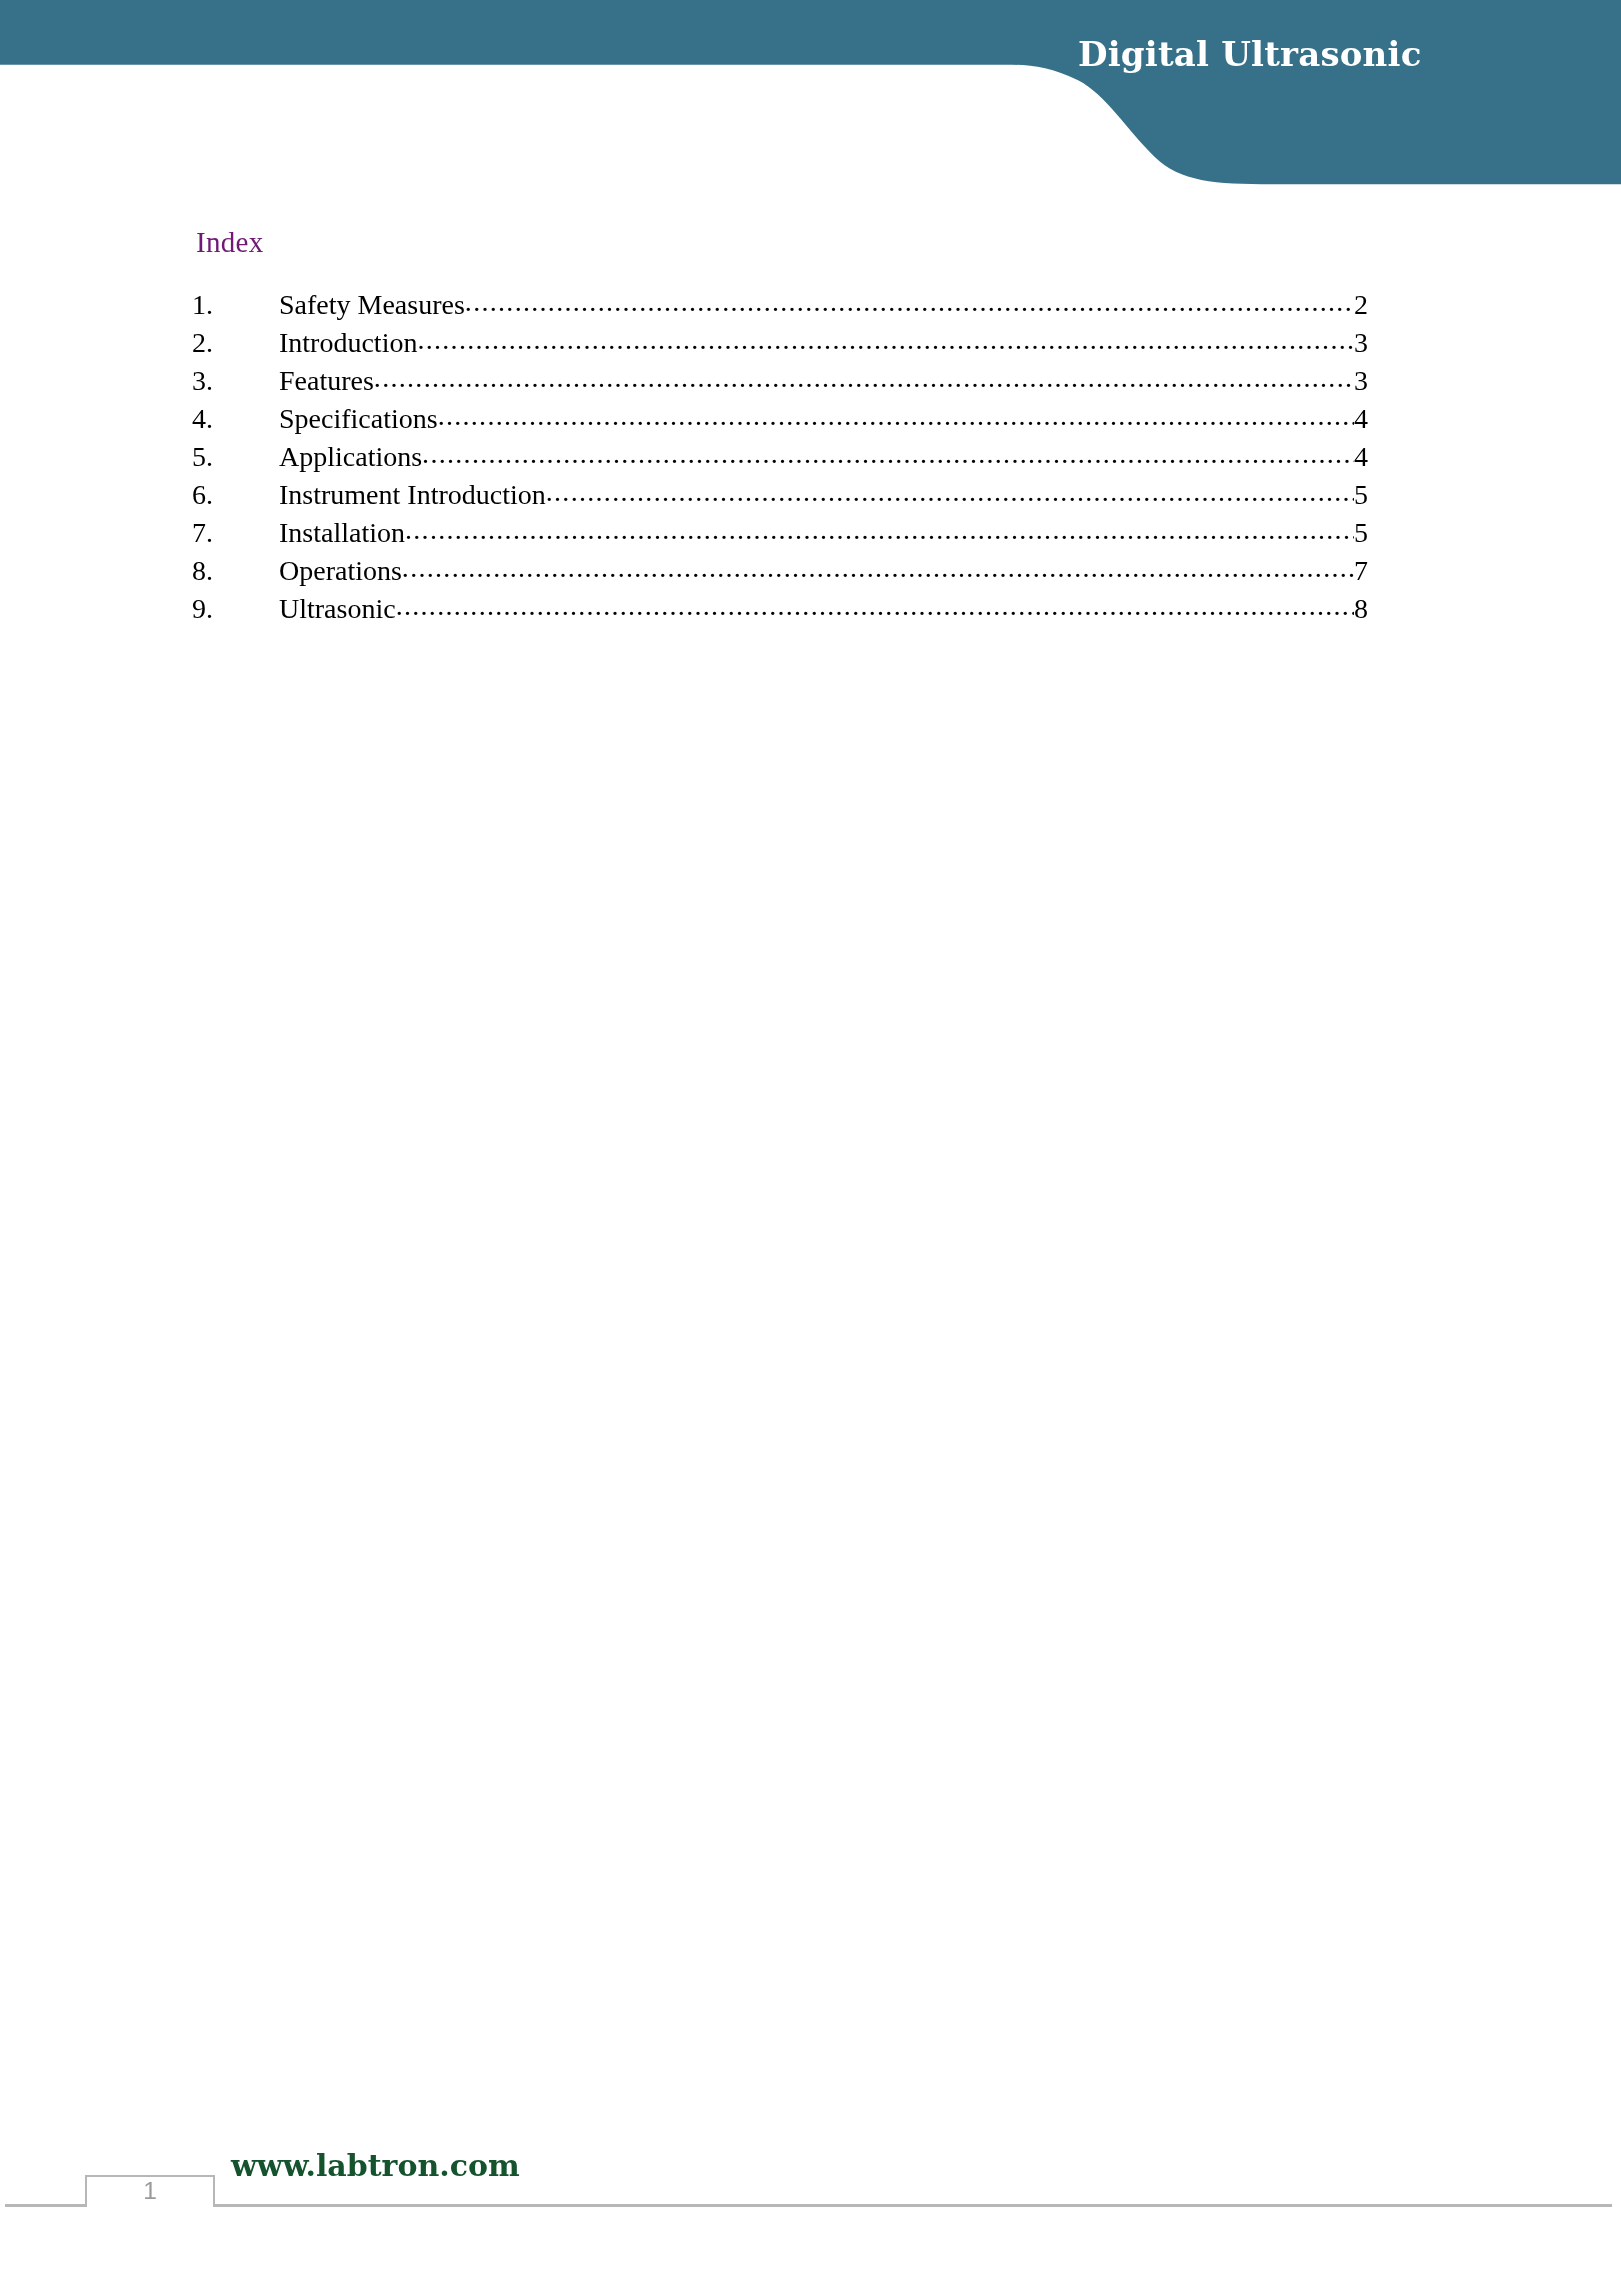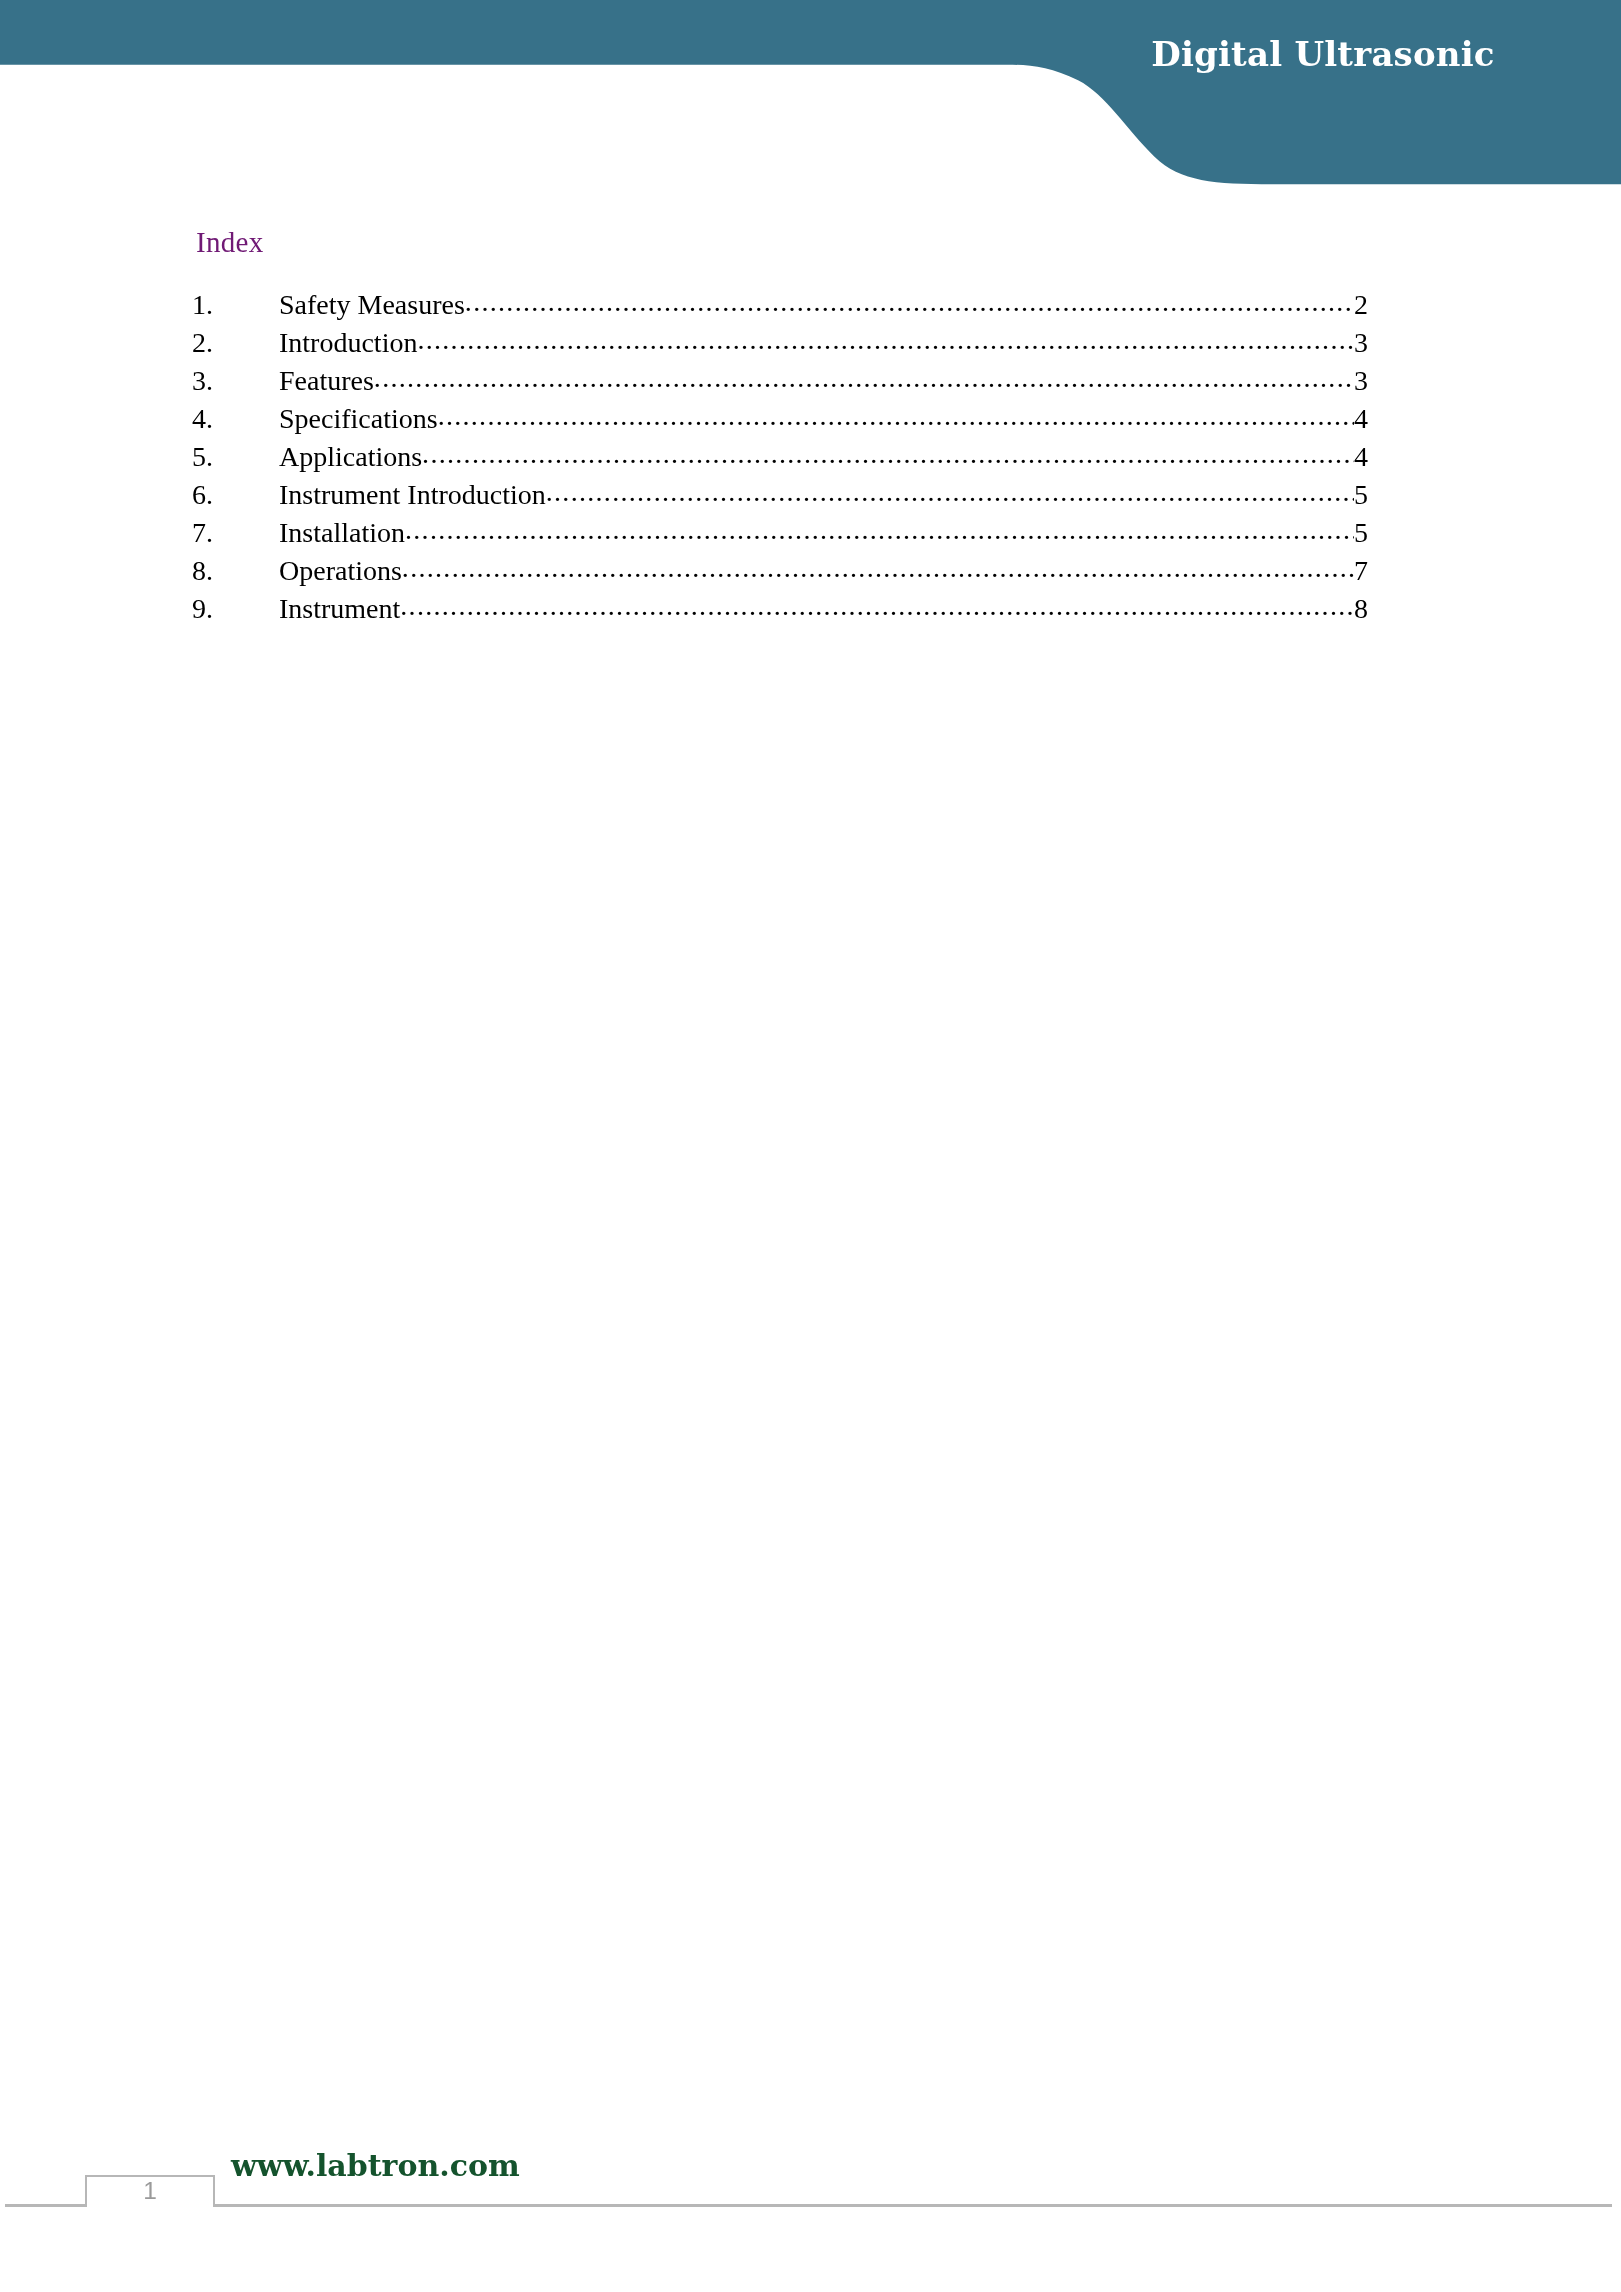--- a/index.html
+++ b/index.html
@@ -32,21 +32,21 @@
     left: 0;
     width: 1621px;
     height: 196px;
     display: block;
   }
   .header-title {
     position: absolute;
     top: 27.4px;
     left: 1078px;
     width: 490px;
-    text-align: center;
+    text-align: left;
     color: #ffffff;
     font-family: "DejaVu Serif", "Liberation Serif", serif;
     font-weight: bold;
     font-size: 34px;
     line-height: 54px;
     letter-spacing: 0.2px;
     white-space: nowrap;
   }
   .header-title .line {
     display: block;
@@ -253,21 +253,21 @@
 
       <li class="toc-item">
         <span class="toc-num">8.</span>
         <span class="toc-label">Operations</span>
         <span class="toc-dots"></span>
         <span class="toc-page">7</span>
       </li>
 
       <li class="toc-item">
         <span class="toc-num">9.</span>
-        <span class="toc-label">Instrument</span>
+        <span class="toc-label">Ultrasonic</span>
         <span class="toc-dots"></span>
         <span class="toc-page">8</span>
       </li>
 
     </ol>
   </div>
 
   <div class="footer"></div>
   <div class="footer-rule"></div>
   <div class="page-num-box"></div>

